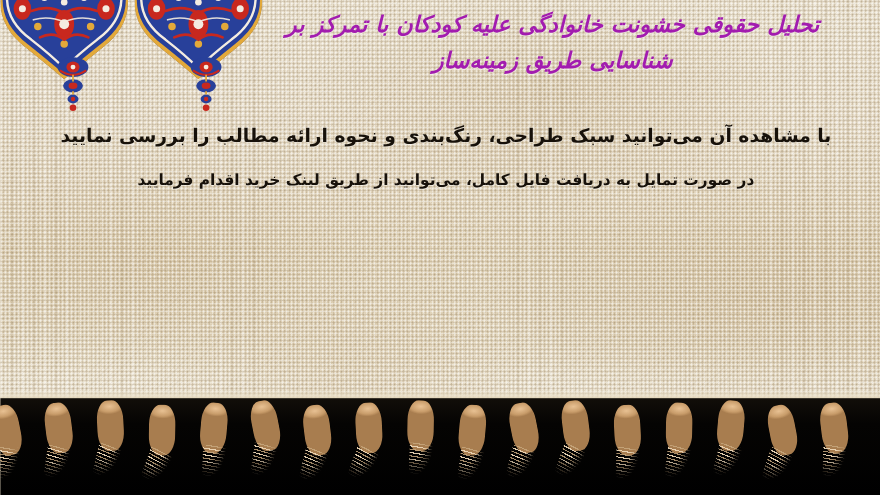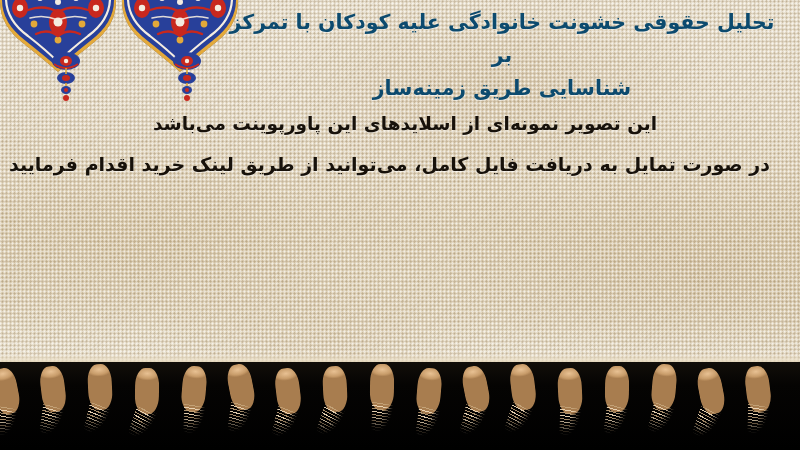--- a/index.html
+++ b/index.html
@@ -83,36 +83,37 @@
   }
 
   
   .medallion{position:absolute;}
   .pendant{position:absolute;}
 
   
   .title-block{
     position:absolute;left:216px;top:6px;width:572px;
     text-align:center;direction:rtl;
-    color:#0c4a6e;
+    color:#a21caf;
     font-size:20.5px;font-weight:bold;line-height:33px;
     letter-spacing:.2px;
     text-shadow:0 1px 0 rgba(255,255,255,.45);
+    font-style:italic;
   }
   .body-block{
     position:absolute;left:40px;top:104px;width:730px;
     text-align:center;direction:rtl;
     color:#17110a;
     font-size:17.5px;line-height:40px;font-weight:bold;
     text-shadow:0 1px 0 rgba(255,255,255,.4);
   }
   .body-line{white-space:nowrap;}
   .bl1{font-size:18.5px;}
   .bl2{font-size:17px;}
-  .bl3{font-size:19px;}
+  .bl3{font-size:14px;}
 </style>
 </head>
 <body>
 
 <div id="slide">
 
   <div class="carpet-field">
     <div class="weave-v"></div>
     <div class="weave-h"></div>
     <div class="weave-n"></div>
@@ -248,21 +249,21 @@
       <path d="M22 18 L22 24 M22 33 L22 36" stroke="#e3a93a" stroke-width="1.6"></path>
     </g>
   </svg>
 
   <div class="title-block">
     <div>تحلیل حقوقی خشونت خانوادگی علیه کودکان با تمرکز بر</div>
     <div>شناسایی طریق زمینه‌ساز</div>
   </div>
 
   <div class="body-block">
-    <div class="body-line bl1">این تصویر نمونه‌ای از اسلایدهای این پاورپوینت می‌باشد</div>
+    <div class="body-line bl2">با مشاهده آن می‌توانید سبک طراحی، رنگ‌بندی و نحوه ارائه مطالب را بررسی نمایید</div>
     <div class="body-line bl3">در صورت تمایل به دریافت فایل کامل، می‌توانید از طریق لینک خرید اقدام فرمایید</div>
   </div>
 
   <div class="band-edge"></div>
   <div class="black-band"></div>
   <div class="fringe-row" id="fringe-row">
       <div class="tassel" style="left: -14px; bottom: -4px;">
         <div class="knot" style="transform: rotate(-11deg);"></div>
         <div class="strands" style="transform: rotate(2deg);"></div>
       </div>

